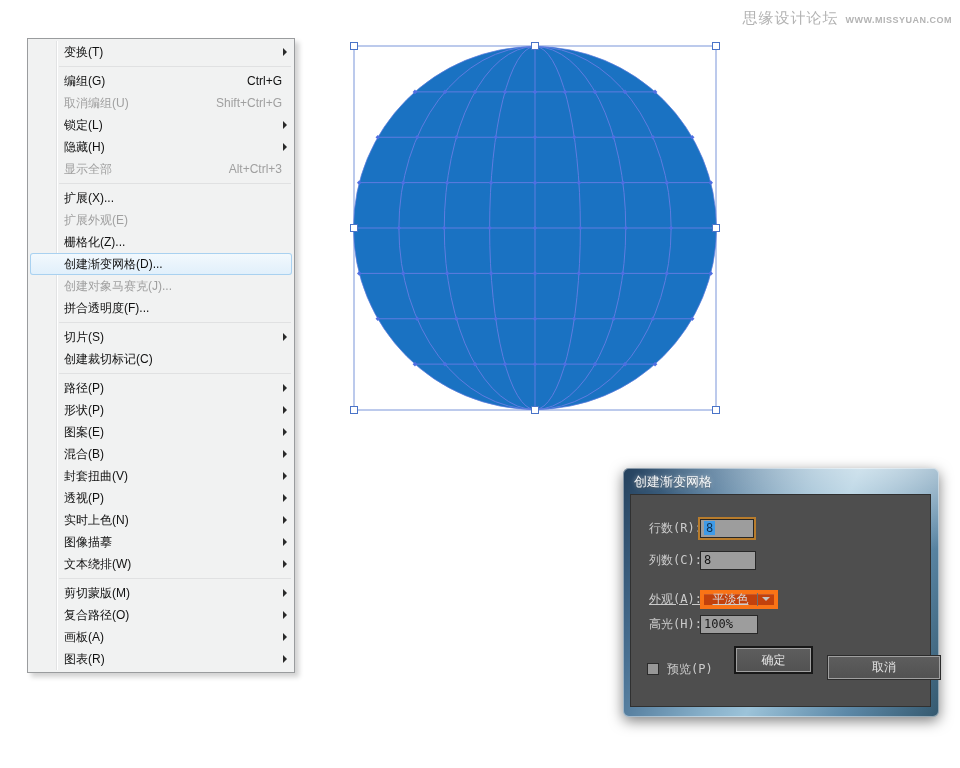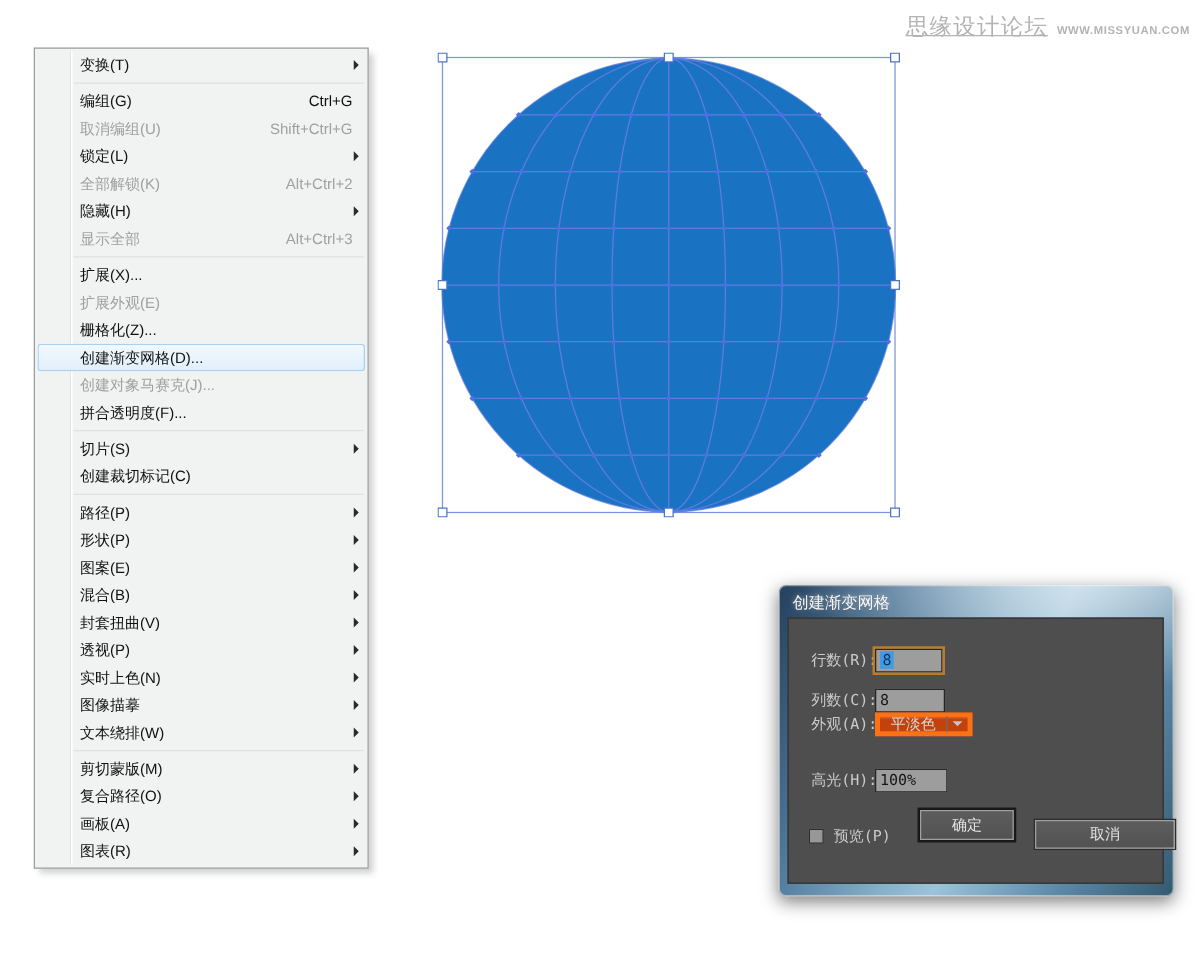--- a/index.html
+++ b/index.html
@@ -2,21 +2,21 @@
 <html><head>
 <meta charset="utf-8">
 <style>
   * { margin:0; padding:0; box-sizing:border-box; }
   html,body { width:960px; height:768px; background:#ffffff; overflow:hidden;
               font-family:"Liberation Sans", sans-serif; }
 
   
   .watermark { position:absolute; top:9px; right:8px; display:flex; align-items:baseline;
                gap:7px; color:#b3b3b3; }
-  .watermark .wm-name { font-size:18px; letter-spacing:1px;text-decoration:underline; }
+  .watermark .wm-name { font-size:15px; letter-spacing:1px; }
   .watermark .wm-url  { font-size:9px; letter-spacing:0.5px; font-weight:bold; }
 
   
   .menu { position:absolute; left:27px; top:38px; width:268px; background:#f1f2f2;
           border:1px solid #9a9c9e; box-shadow:4px 4px 5px rgba(0,0,0,0.18);
           padding:2px 0; z-index:5; }
   .menu .gutter-line { position:absolute; left:28px; top:2px; bottom:2px; width:2px;
           background:linear-gradient(to right,#e2e3e4 1px,#ffffff 1px); }
   .menu-item { position:relative; height:22px; display:flex; align-items:center;
           padding:0 12px 0 36px; font-size:12px; color:#111; cursor:default; }
@@ -91,24 +91,20 @@
       <span class="mi-label">编组(G)</span>
       <span class="mi-shortcut">Ctrl+G</span>
     </div>
     <div class="menu-item disabled">
       <span class="mi-label">取消编组(U)</span>
       <span class="mi-shortcut">Shift+Ctrl+G</span>
     </div>
     <div class="menu-item">
       <span class="mi-label">锁定(L)</span>
       <span class="mi-arrow"></span>
-    </div>
-    <div class="menu-item disabled">
-      <span class="mi-label">全部解锁(K)</span>
-      <span class="mi-shortcut">Alt+Ctrl+2</span>
     </div>
     <div class="menu-item">
       <span class="mi-label">隐藏(H)</span>
       <span class="mi-arrow"></span>
     </div>
     <div class="menu-item disabled">
       <span class="mi-label">显示全部</span>
       <span class="mi-shortcut">Alt+Ctrl+3</span>
     </div>
     <div class="menu-sep"></div>
@@ -297,21 +293,21 @@
       </div>
     </div>
 
     <div class="field-row" style="top:55px;">
       <span class="f-label">列数(C):</span>
       <div class="tf">
         <span>8</span>
       </div>
     </div>
 
-    <div class="field-row" style="top:74px;">
+    <div class="field-row" style="top:94px;text-decoration:underline;">
       <span class="f-label">外观(A):</span>
       <div class="dd">
         <span class="dd-text">平淡色</span>
         <span class="dd-div"></span>
         <span class="dd-arrow-box">
           <span class="dd-arrow"></span>
         </span>
       </div>
     </div>
 

